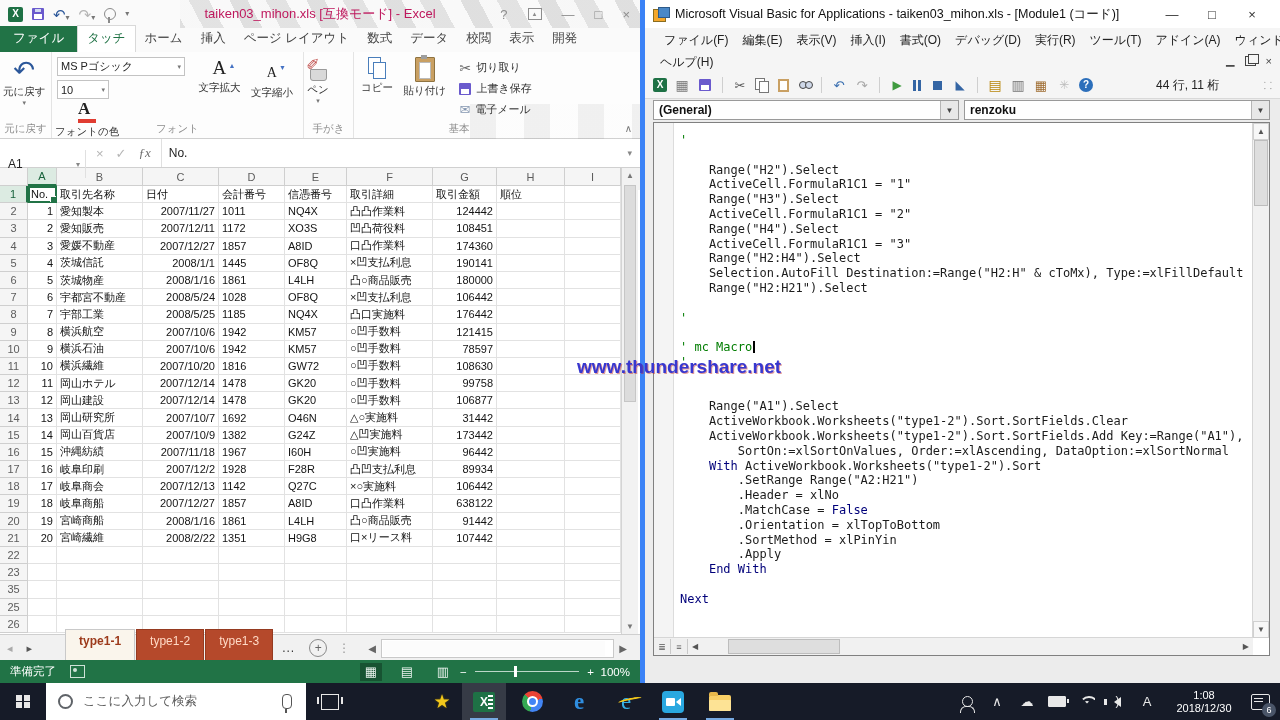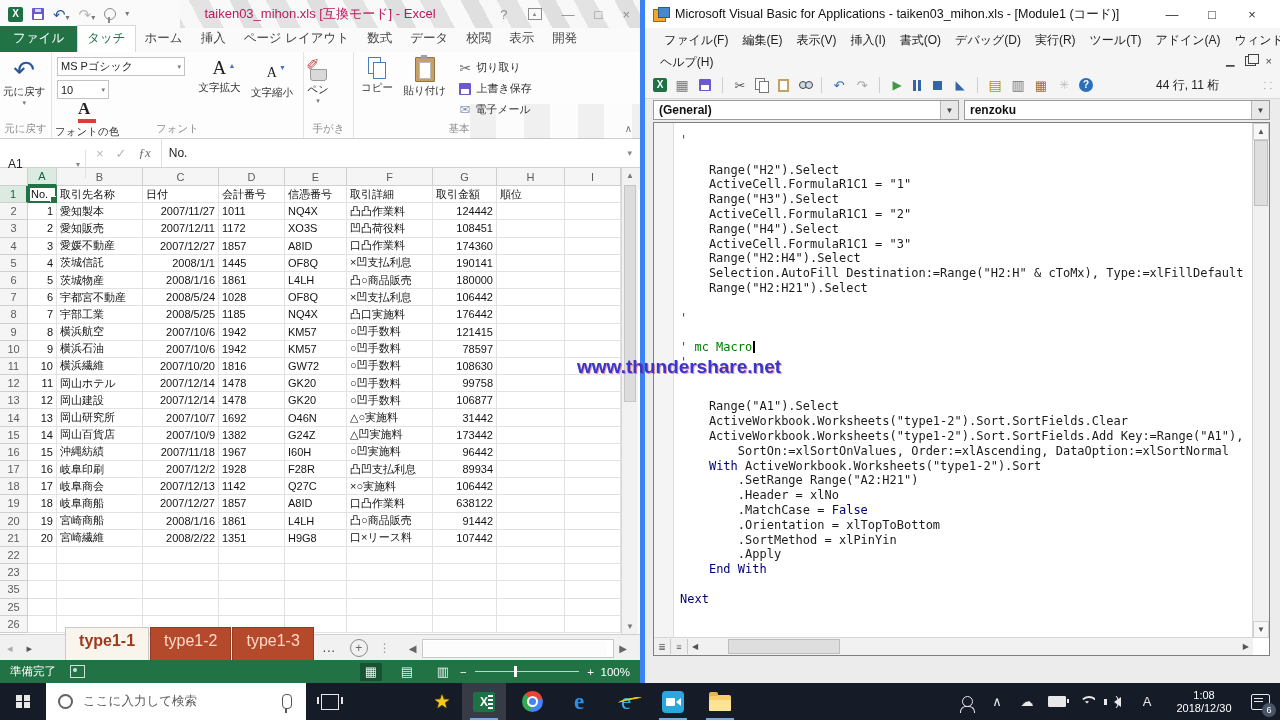--- a/index.html
+++ b/index.html
@@ -98,21 +98,21 @@
               border-left:1px solid #d4d4d4;box-sizing:border-box;z-index:2;}
   .xl-vscroll .arr{display:block;text-align:center;font-size:8px;color:#777;padding:3px 0;}
   .xl-vscroll .thumb{position:absolute;left:2px;right:2px;top:17px;height:215px;background:#dcdcdc;border:1px solid #c6c6c6;}
   .xl-vscroll .arr.dn{position:absolute;bottom:0;left:0;right:0;}
   
   .xl-tabstrip{position:absolute;left:0;top:634px;right:0;height:26px;background:#f1f1f1;border-top:1px solid #cfcfcf;
                display:flex;align-items:center;font-size:12px;z-index:2;}
   .ts-nav{color:#555;padding:0 7px;font-size:11px;}
   .ts-nav.dim{color:#aaa;}
   .sheet-tab{padding:4px 13px 19px 13px;margin-right:1px;background:#b5492b;color:#ffd9c5;
-             border:1px solid #95executive3a20;border:1px solid #953a20;border-bottom:none;font-size:16px;}
+             border:1px solid #95executive3a20;border:1px solid #953a20;border-bottom:none;font-size:12px;}
   .sheet-tab.on{background:#faf5ec;color:#9c3a1b;border:1px solid #c9c9c9;border-bottom:none;font-weight:bold;}
   .ts-more{padding:0 8px;color:#333;letter-spacing:1px;}
   .ts-add{width:16px;height:16px;border:1px solid #8a8a8a;border-radius:50%;color:#666;display:flex;
           align-items:center;justify-content:center;font-size:12px;margin:0 6px;}
   .ts-dots{color:#9a9a9a;padding:0 5px;}
   .ts-hscroll{flex:1;display:flex;align-items:center;margin:0 8px;}
   .ts-track{flex:1;height:17px;background:#fff;border:1px solid #c9c9c9;position:relative;}
   .ts-thumb{position:absolute;left:1px;top:1px;bottom:1px;width:96%;background:#fcfcfc;}
   .ts-arr{color:#666;font-size:10px;padding:0 5px;}
   

